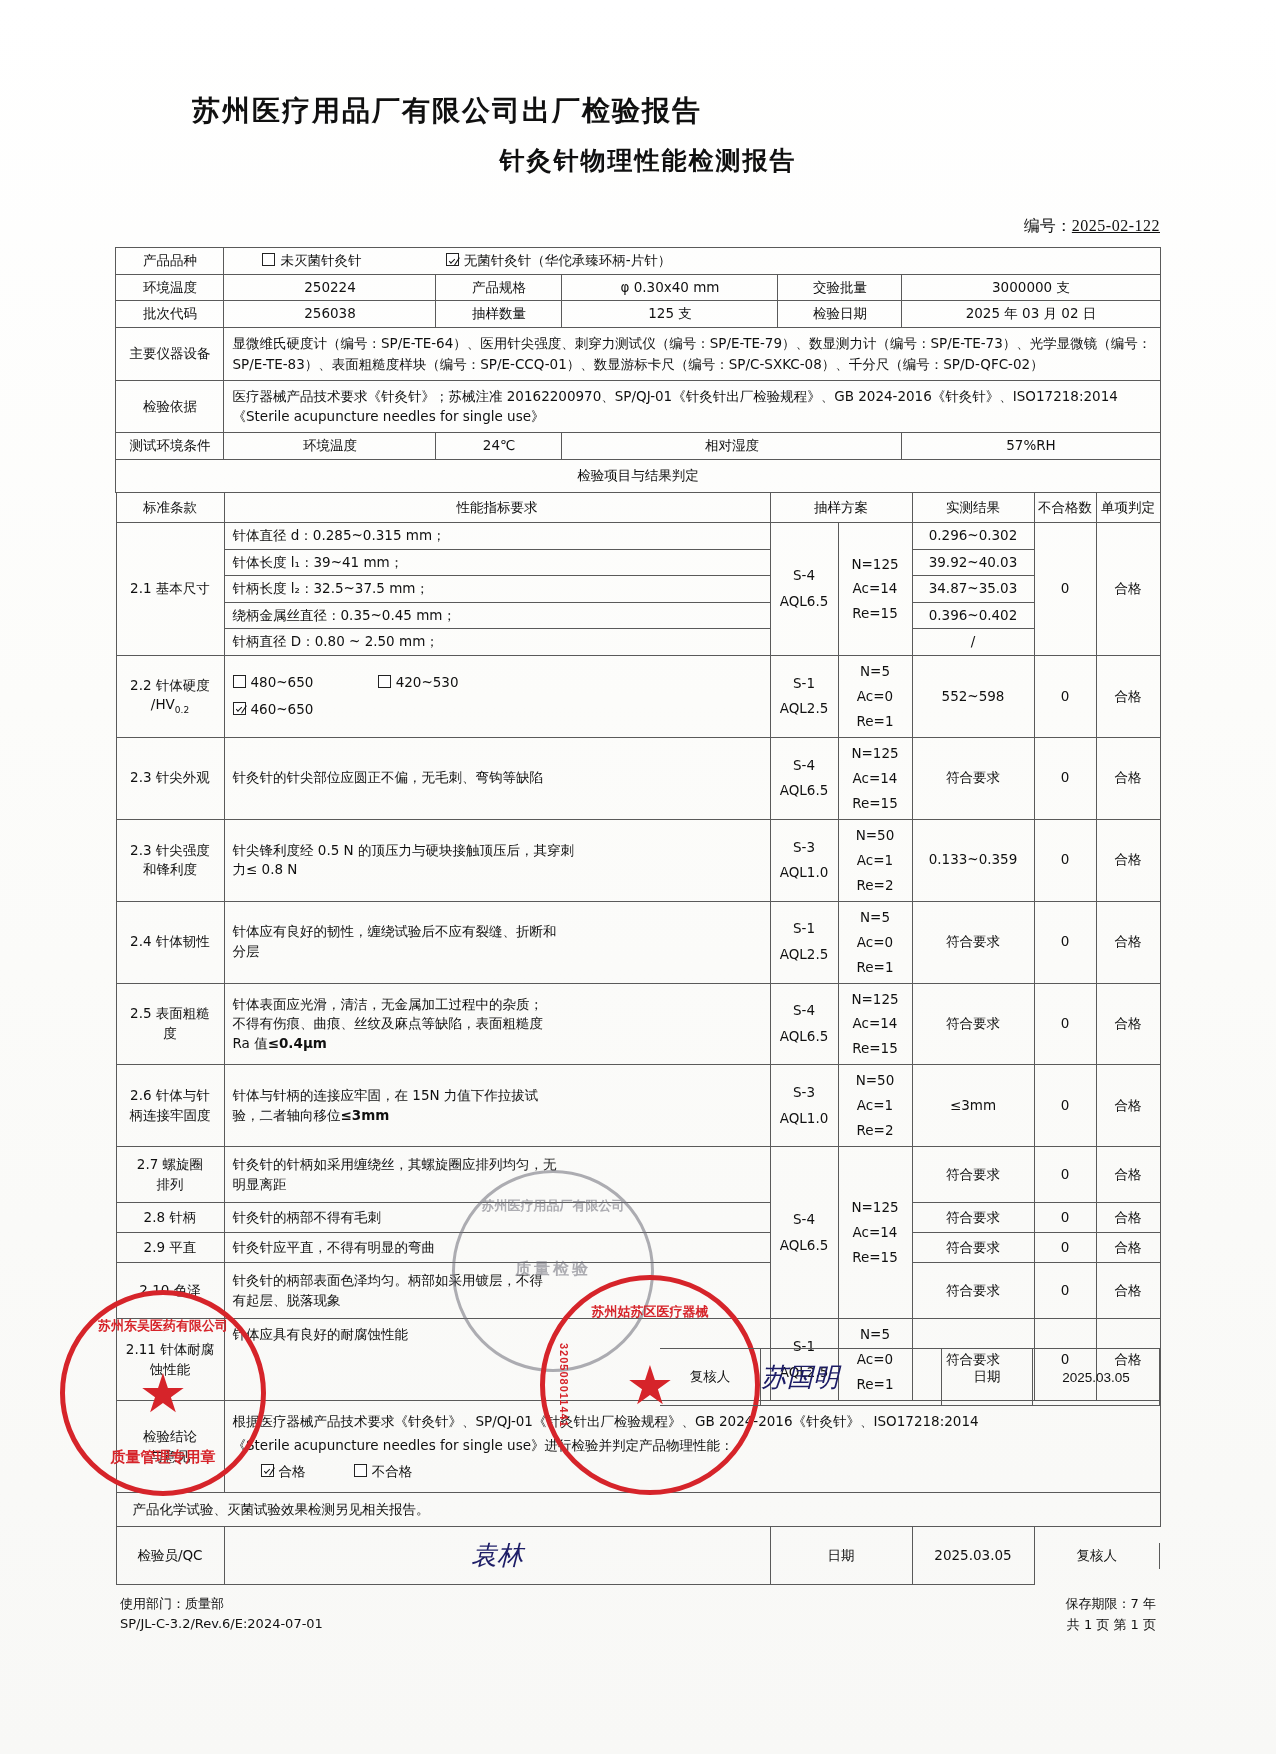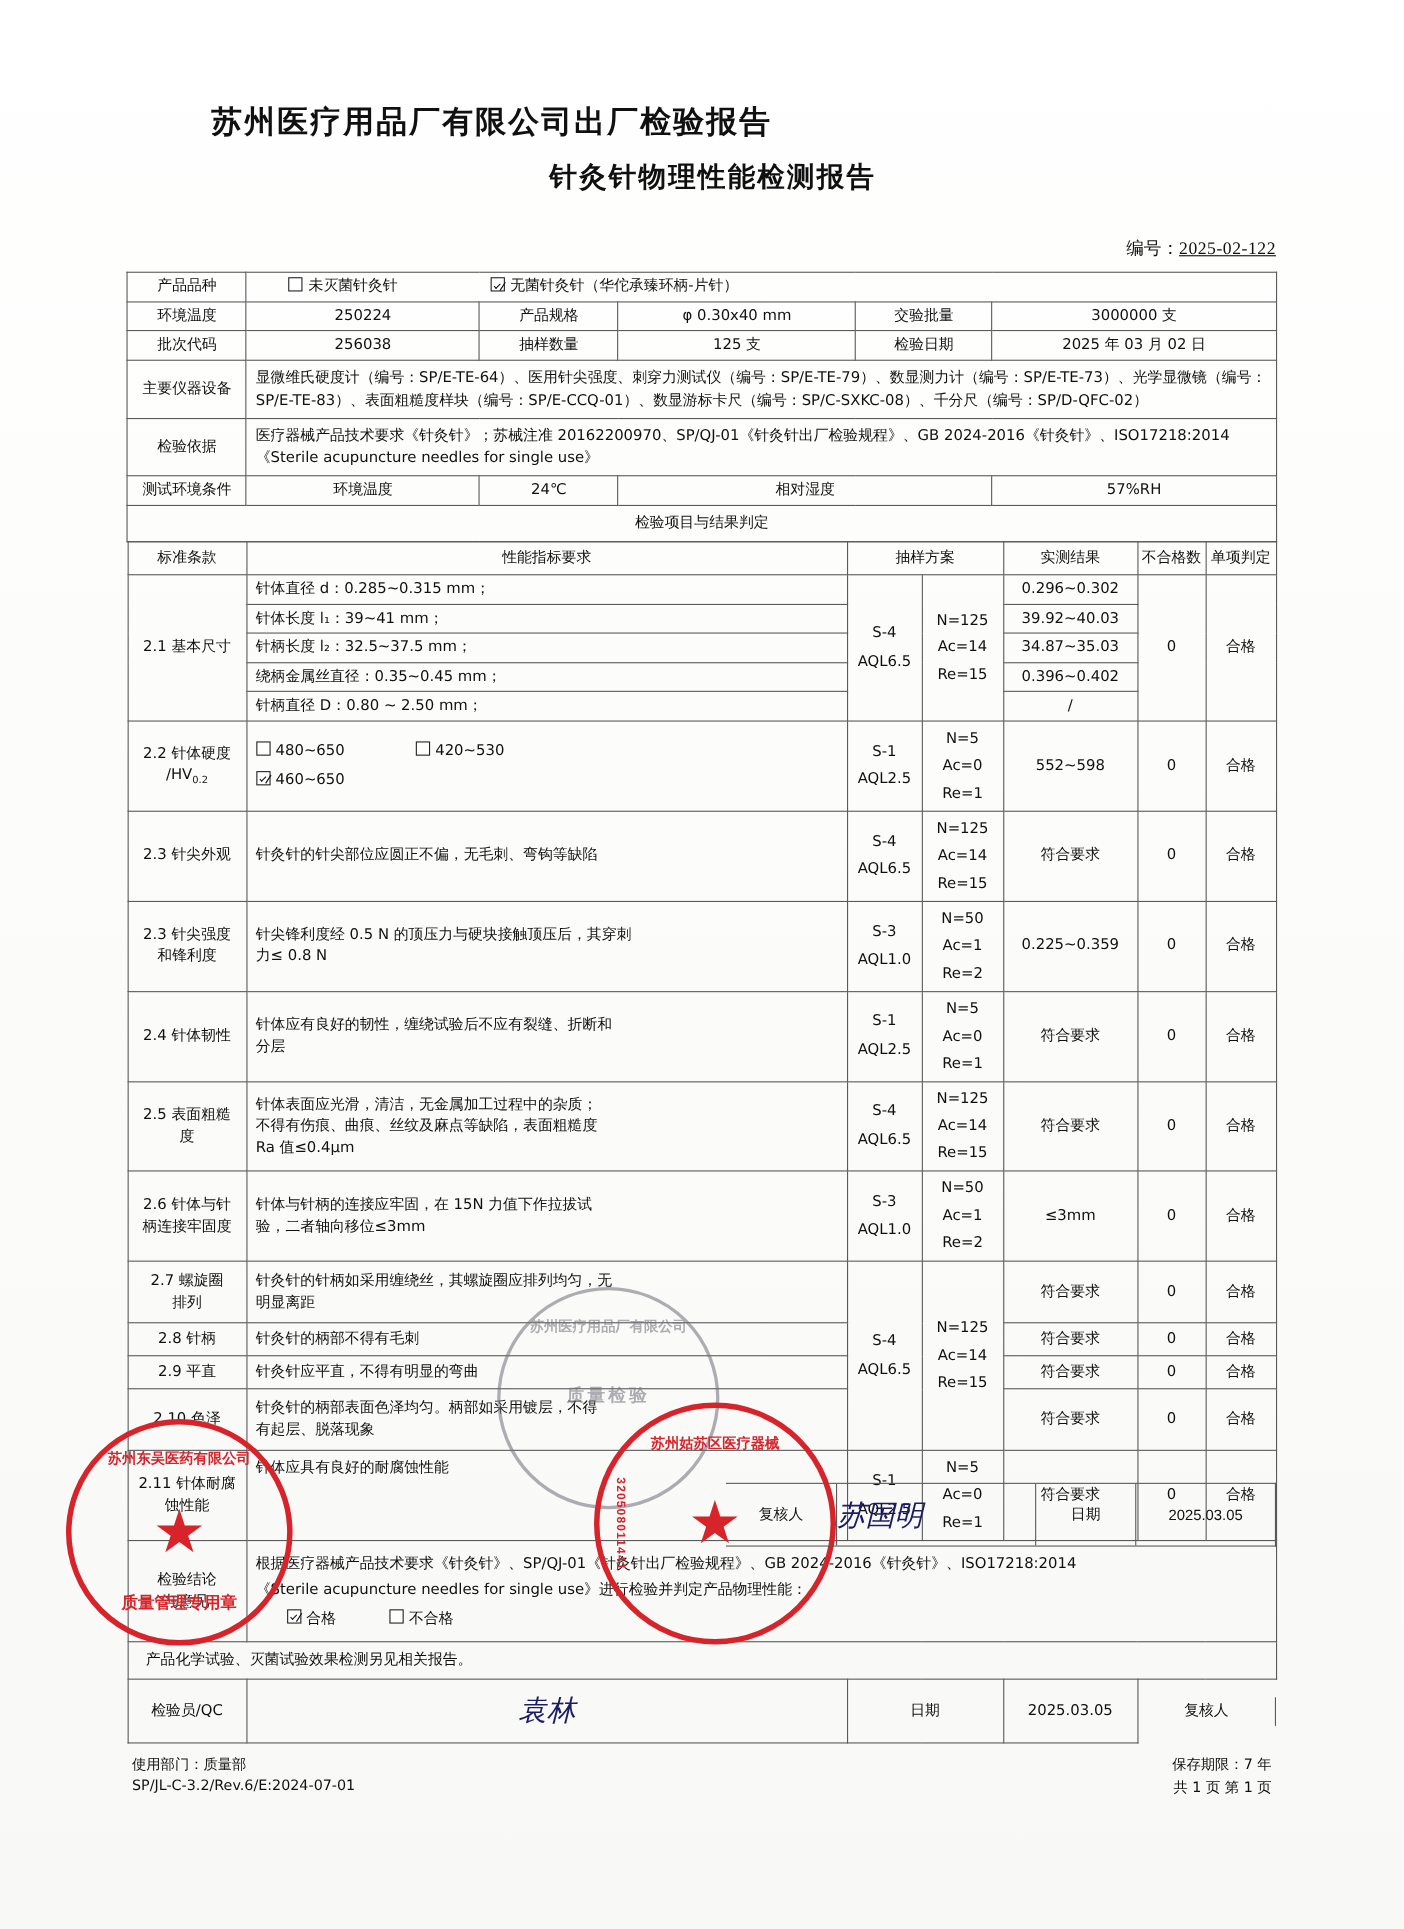--- a/index.html
+++ b/index.html
@@ -101,21 +101,21 @@
     width:5px;height:2px;border-left:1.5px solid #111;
     border-bottom:1.5px solid #111;transform:rotate(-45deg);
   }
   .chk.on:before{
     content:"";position:absolute;left:3.5px;top:0.5px;
     width:7px;height:9px;border-right:1.5px solid #111;
     transform:rotate(33deg);
   }
   .hdrow td{font-weight:normal;text-align:center;padding:5px 3px;}
   .sub{font-size:9px;vertical-align:sub;}
-  .b{font-weight:normal;margin-top:44px;}
+  .b{font-weight:bold;margin-top:44px;}
 
   
   .footer{
     width:1044px;margin:0 auto;position:relative;
     font-size:13.5px;font-family:"DejaVu Sans",sans-serif;
   }
   .footnotes{
     display:flex;justify-content:space-between;
     padding:10px 4px 0 4px;font-size:13px;
   }
@@ -344,21 +344,21 @@
       </td>
       <td class="c" style="line-height:1.9;">
         <div>S-3</div>
         <div>AQL1.0</div>
       </td>
       <td class="c" style="line-height:1.85;">
         <div>N=50</div>
         <div>Ac=1</div>
         <div>Re=2</div>
       </td>
-      <td class="c">0.225~0.359</td>
+      <td class="c">0.133~0.359</td>
       <td class="c">0</td>
       <td class="c">合格</td>
     </tr>
 
     <tr style="height:72px;">
       <td class="c">2.4 针体韧性</td>
       <td class="l">
         <div>针体应有良好的韧性，缠绕试验后不应有裂缝、折断和</div>
         <div>分层</div>
       </td>

